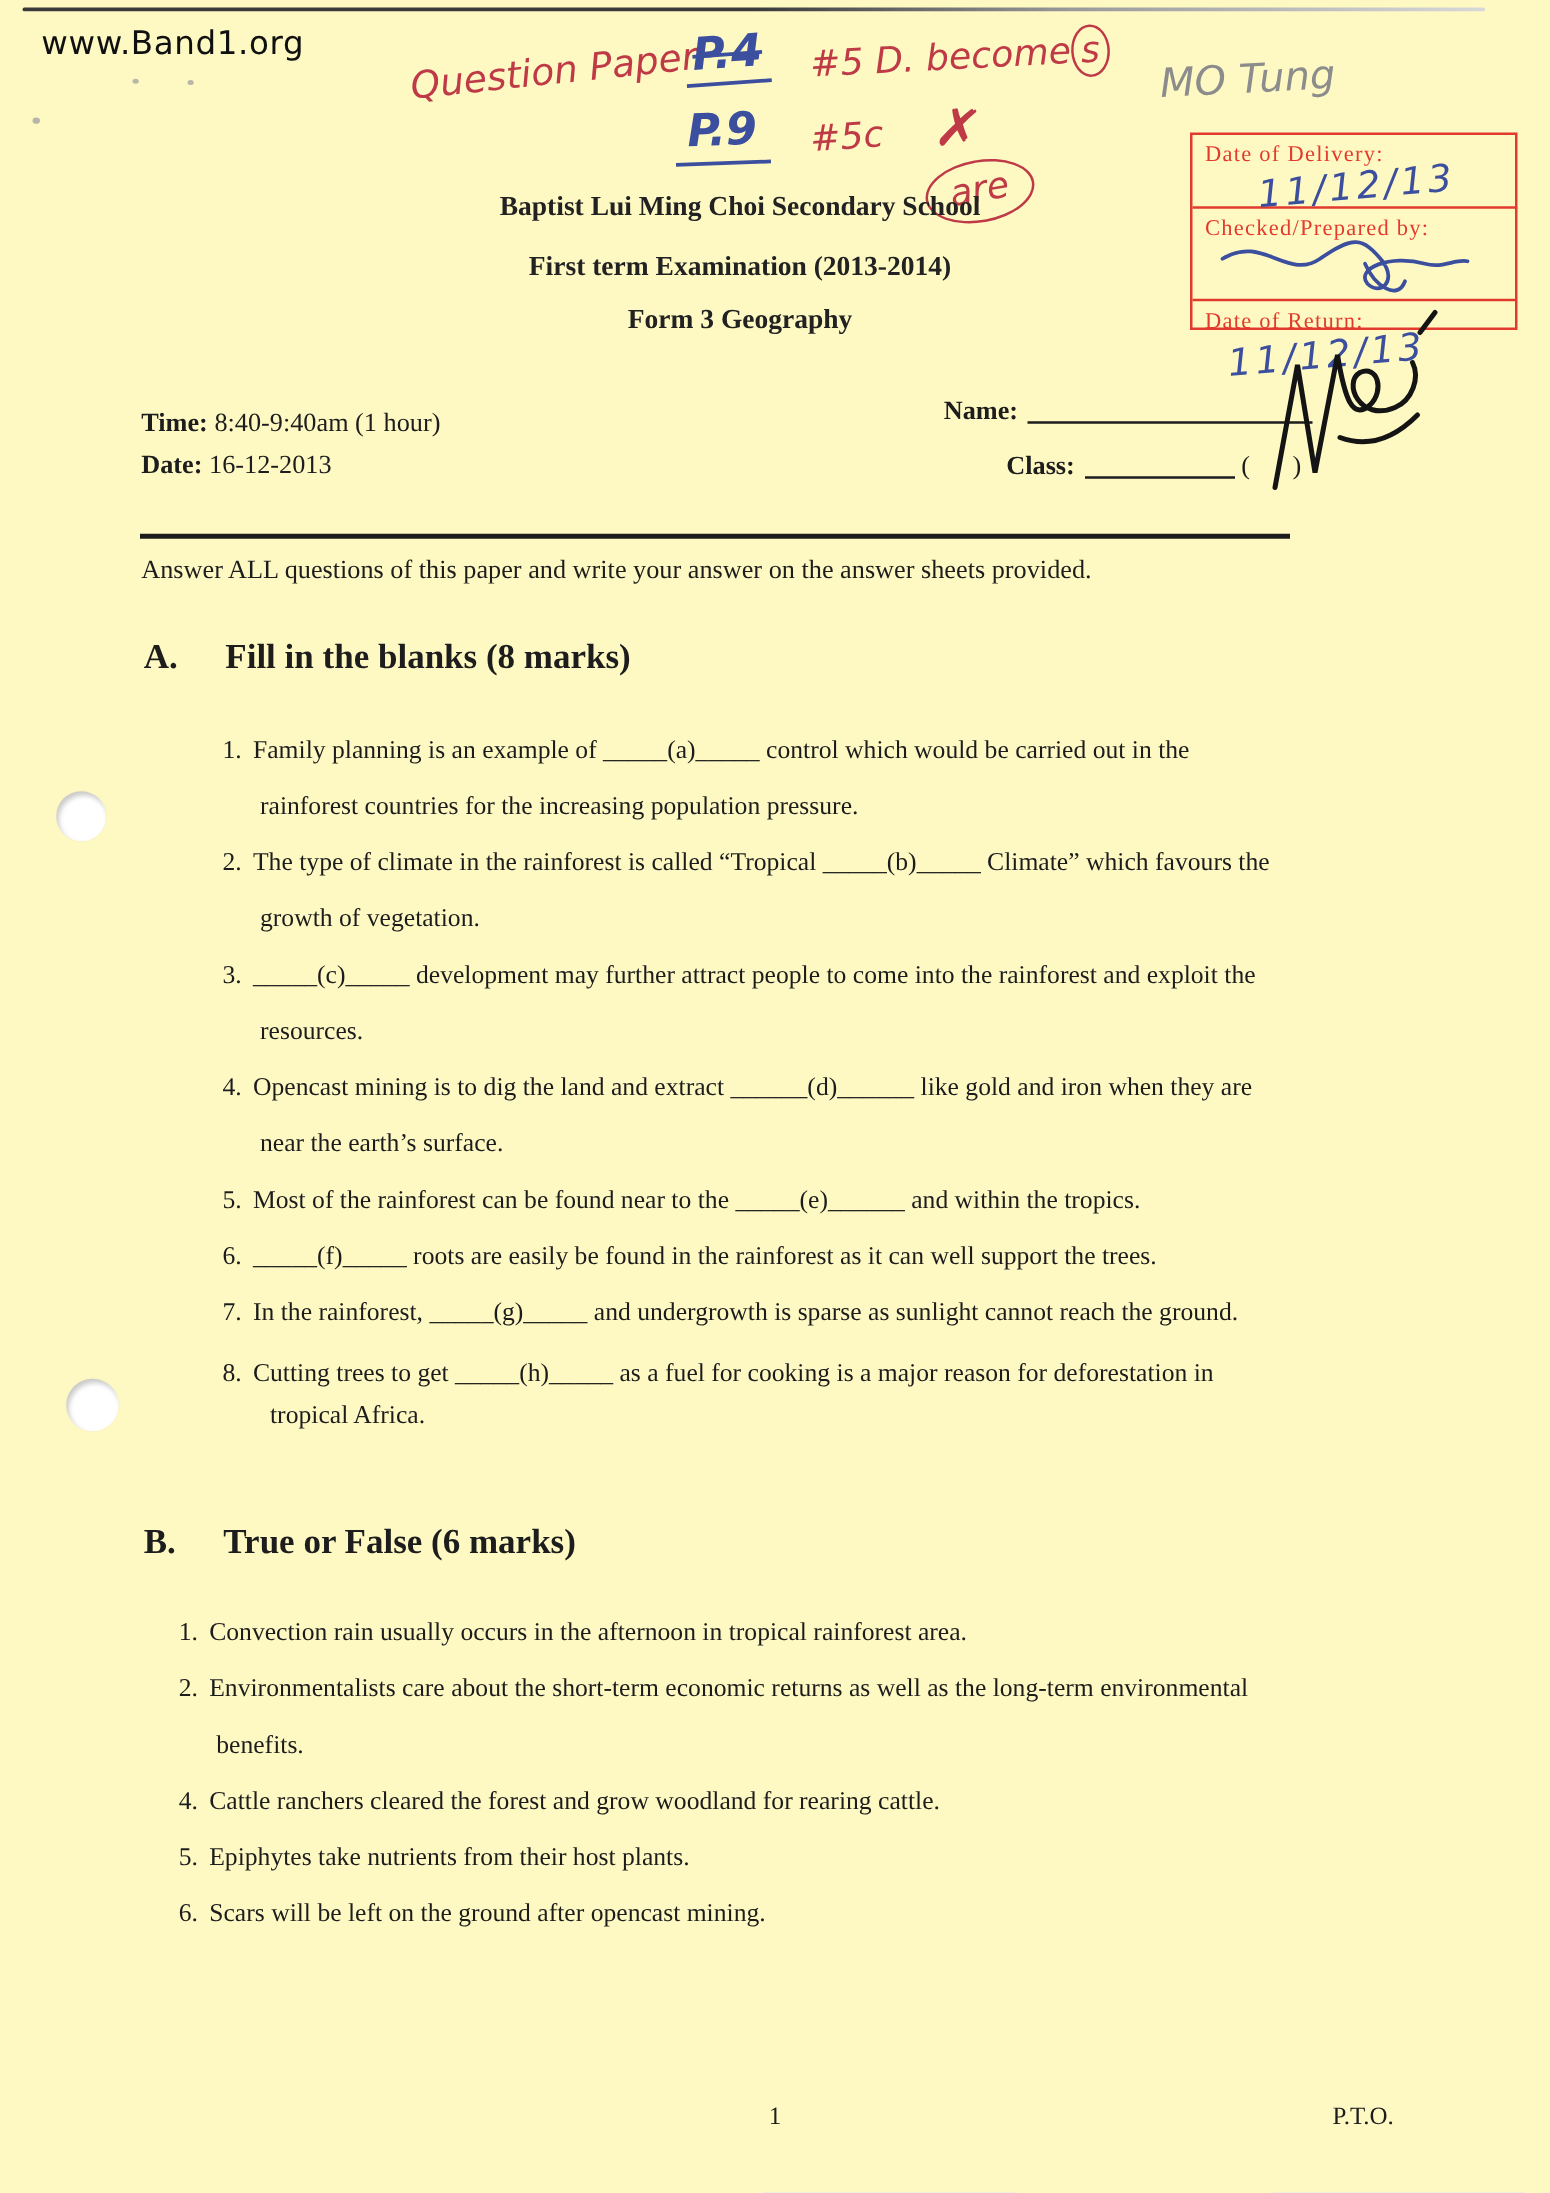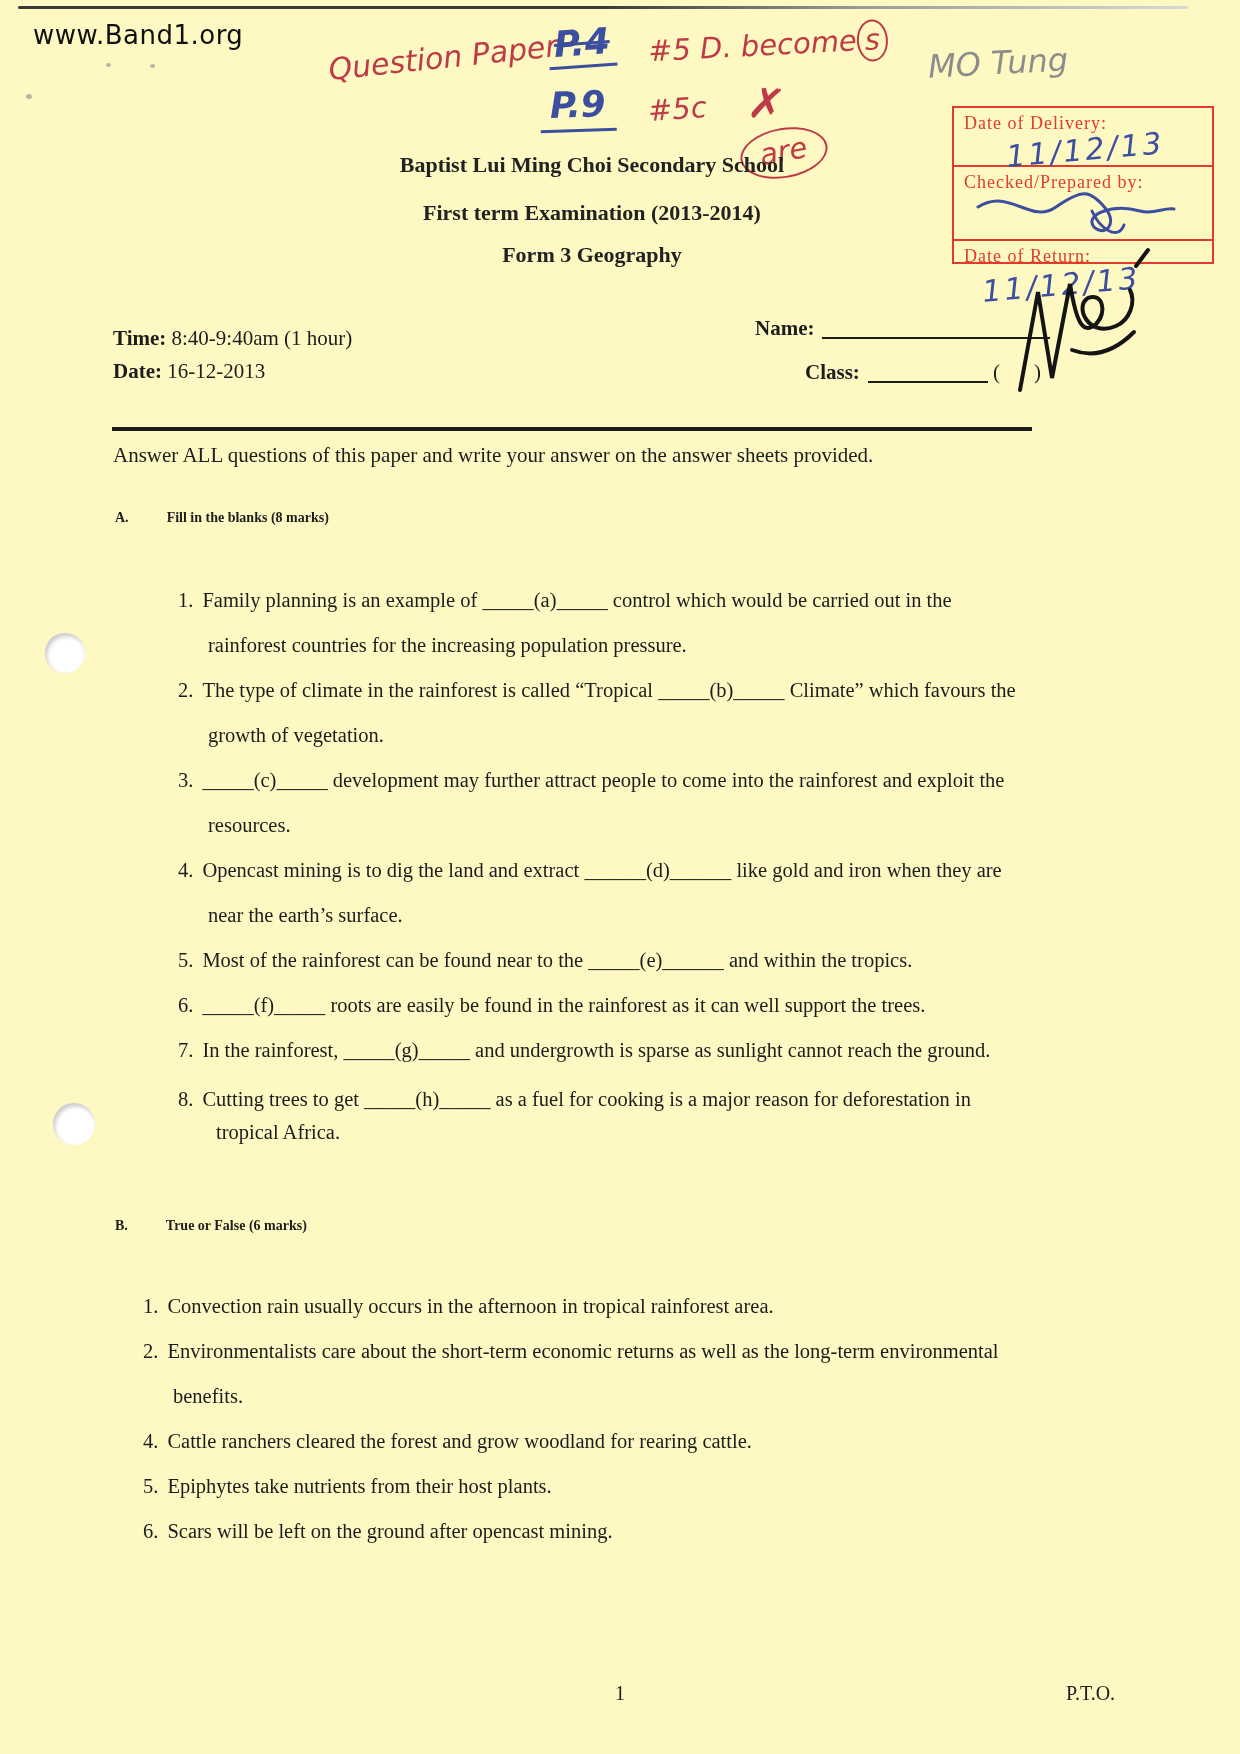--- a/index.html
+++ b/index.html
@@ -68,21 +68,21 @@
   .uline { display:inline-block; border-bottom:2px solid #1d1d1d; height:20px; vertical-align:-4px; }
   .uline-name { width:228px; margin-left:8px; }
   .uline-class { width:120px; margin-left:8px; }
   .paren-gap { display:inline-block; width:34px; }
 
   .sig-black { position:absolute; left:1012px; top:240px; z-index:4; }
 
   .divider { position:absolute; left:112px; top:427px; width:920px; height:3.5px; background:#1c1c1c; }
   .instruction { position:absolute; left:113px; top:443px; font-size:21px; color:#1d1d1d;text-align:center; }
 
-  .sec-heading { position:absolute; font-size:14px; font-weight:bold; color:#1d1d1d; }
+  .sec-heading { position:absolute; font-size:28px; font-weight:bold; color:#1d1d1d; }
   .sec-a-heading { left:115px; top:510px; }
   .sec-b-heading { left:115px; top:1218px; }
   .sec-title { margin-left:38px; }
 
   .qlist { position:absolute; list-style:none; margin:0; padding:0;
     font-size:20.5px; line-height:45px; color:#1c1c1c; }
   .qlist li { padding-left:30px; text-indent:-30px; }
   .qlist .q-num { padding-right:9px; }
   .qlist-a { left:178px; top:578px; width:852px; }
   .qlist-b { left:143px; top:1284px; width:900px; }

